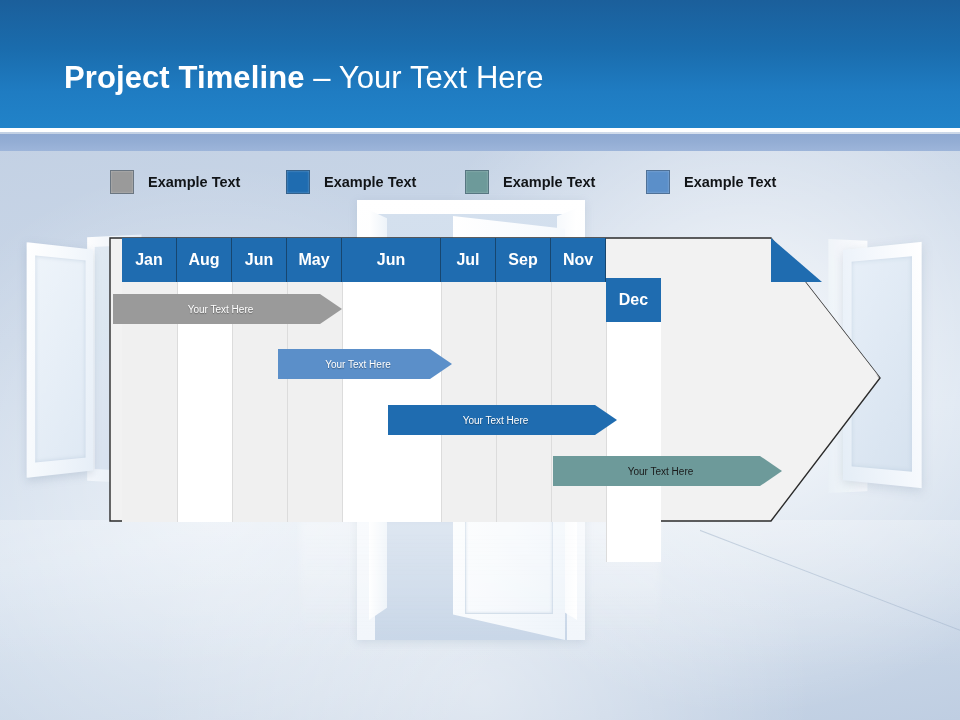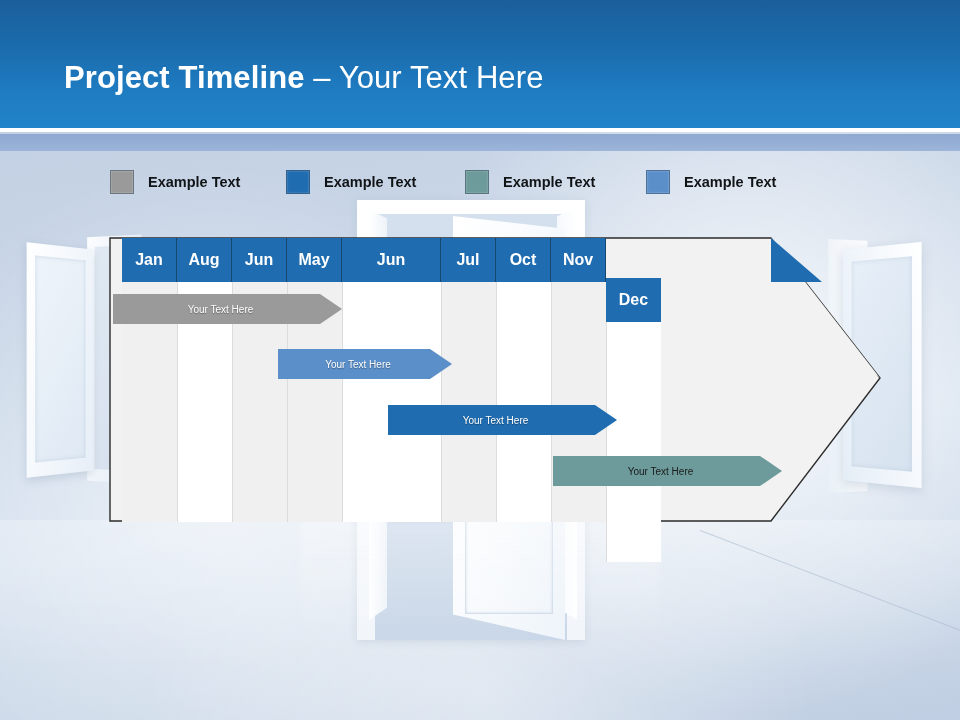--- a/index.html
+++ b/index.html
@@ -266,22 +266,22 @@
             <div class="sep"></div>
           </div>
           <div class="col plain" style="width: 55px; padding-left: 44px;">
             <div class="hdr">Jun</div>
             <div class="sep"></div>
           </div>
           <div class="col shade" style="width: 55px;">
             <div class="hdr">Jul</div>
             <div class="sep"></div>
           </div>
-          <div class="col plain" style="width: 55px;">
-            <div class="hdr">Oct</div>
+          <div class="col shade" style="width: 55px;">
+            <div class="hdr">Sep</div>
             <div class="sep"></div>
           </div>
           <div class="col shade" style="width: 55px;">
             <div class="hdr">Nov</div>
             <div class="sep"></div>
           </div>
           <div class="col plain" style="width: 55px; margin-top: 40px;">
             <div class="hdr">Dec</div>
             <div class="sep"></div>
           </div>

